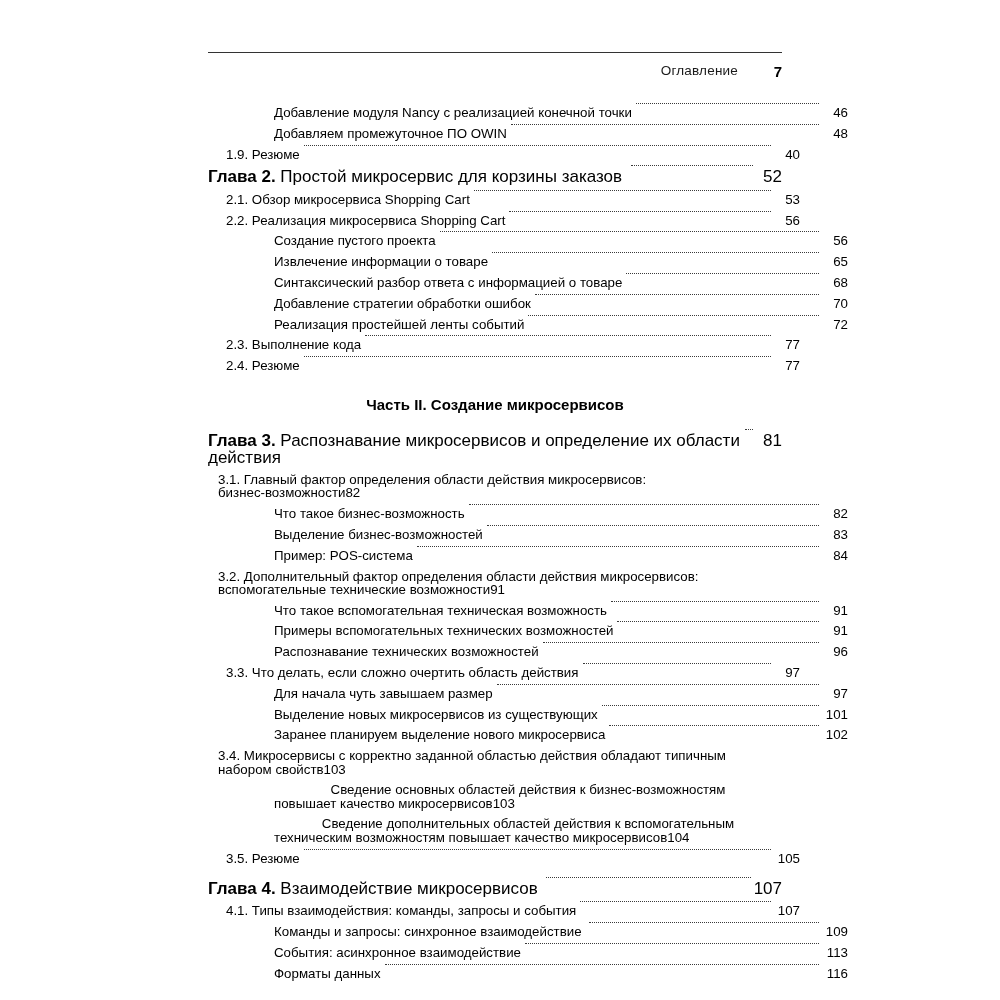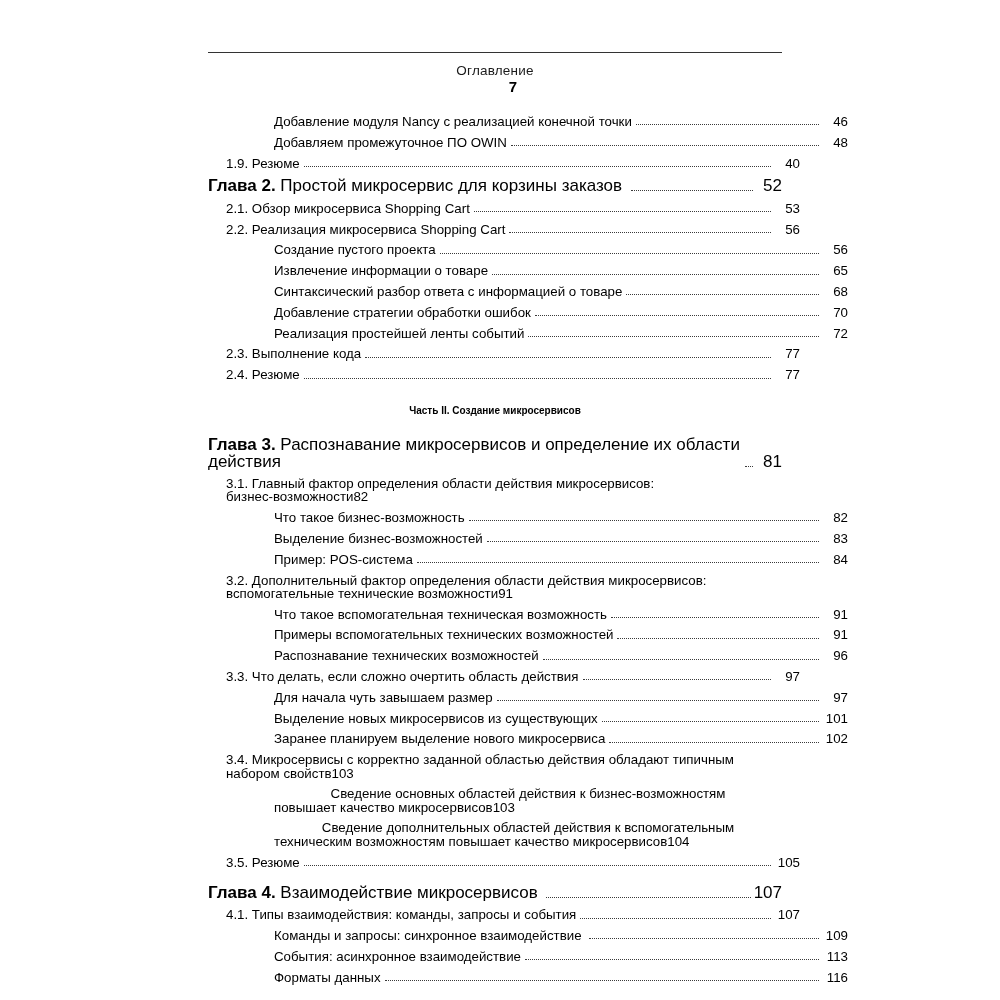--- a/index.html
+++ b/index.html
@@ -15,46 +15,45 @@
   }
   .page {
     position: relative;
     width: 1000px;
     height: 1000px;
     box-sizing: border-box;
     padding: 52px 218px 20px 208px;
   }
   .header {
     display: flex;
-    align-items: center;
+    align-items: flex-start;
     justify-content: flex-end;
     border-top: 1.5px solid #333;
     padding-top: 10px;
-    margin-bottom: 20px;
-    flex-direction: column;
+    margin-bottom: 26px;
   }
   .header-title {
     font-size: 13.5px;
     color: #1a1a1a;
     letter-spacing: .2px;
   }
   .header-page {
     font-size: 15px;
     font-weight: bold;
     margin-left: 30px;
     min-width: 14px;
     text-align: right;
   }
   .toc {
     font-size: 13.3px;
     line-height: 1.0;
   }
   .entry {
     display: flex;
-    align-items: flex-end;
+    align-items: flex-start;
     width: 100%;
     margin: 0 0 7.5px 0;
   }
   .entry .txt {
     white-space: pre-wrap;
   }
   .entry .dots {
     flex: 1 1 auto;
     margin: 0 3px 0 4px;
     position: relative;
@@ -80,26 +79,26 @@
     margin-bottom: 7.5px;
   }
   .wrapentry .line1 {
     display: block;
   }
   .wrapentry .line2 {
     display: flex;
     align-items: baseline;
     width: 100%;
   }
-  .wrap-1 { margin-left: 18px; }
+  .wrap-1 { margin-left: 10px; }
   .wrap-2 { margin-left: 66px; text-align: center; }
 
   .part-title {
     text-align: center;
-    font-size: 10px;
+    font-size: 15px;
     font-weight: bold;
     margin: 24px 0 20px 0;
   }
   .gap-before { margin-top: 15px; }
 </style>
 </head>
 <body>
 
 <div class="page">
 

